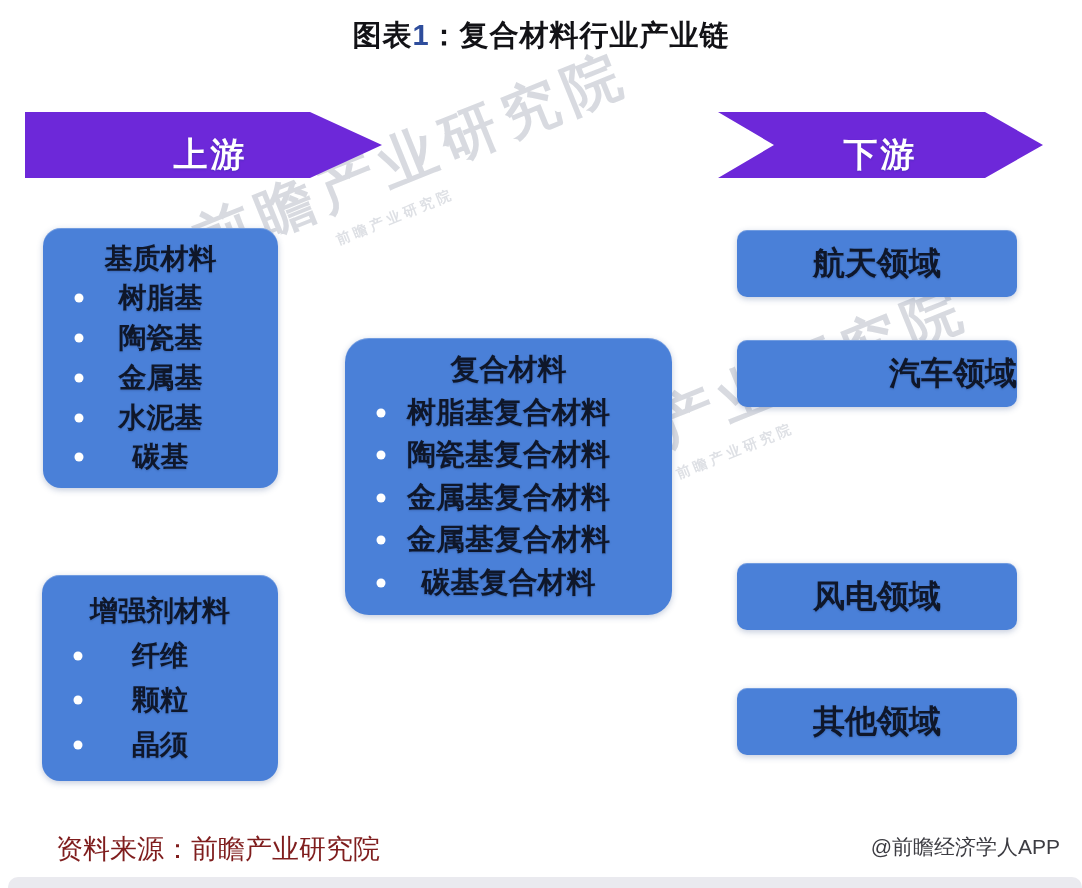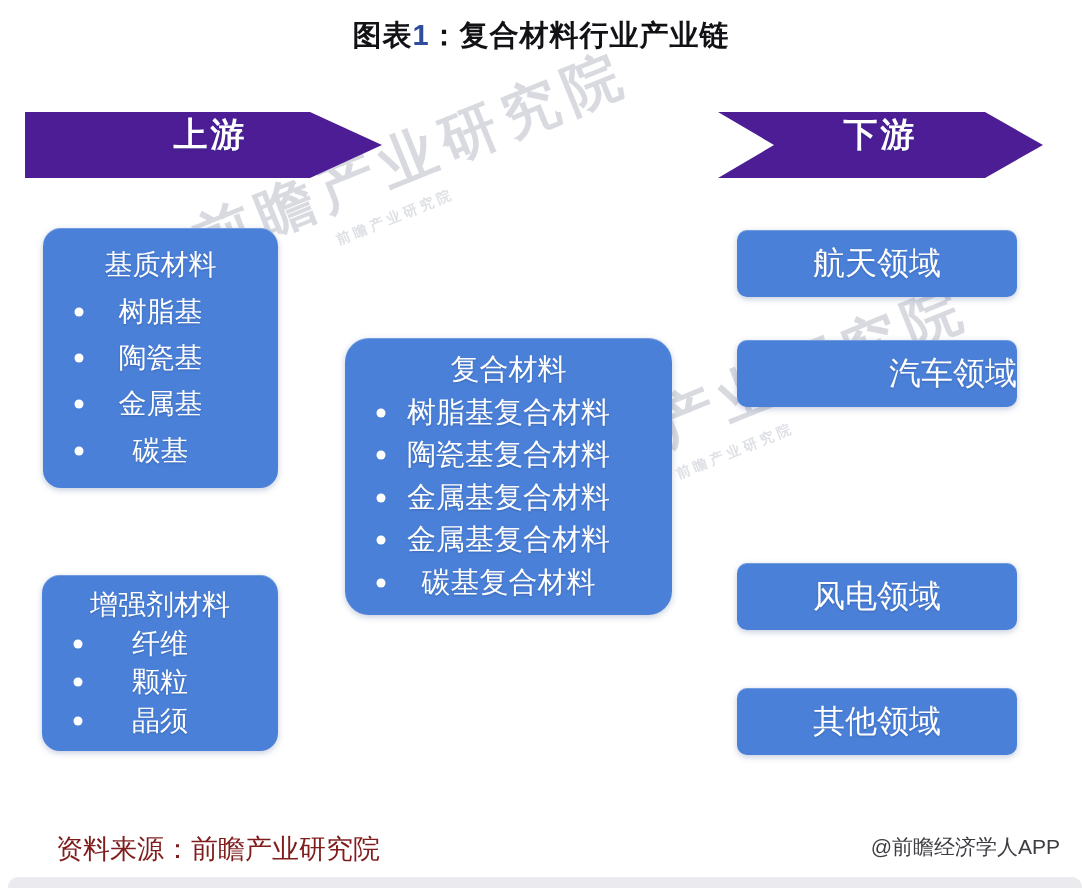--- a/index.html
+++ b/index.html
@@ -13,44 +13,44 @@
 
   
   .wm{position:absolute;z-index:0;color:#8e96a6;opacity:.34;font-weight:bold;
       pointer-events:none;white-space:nowrap;text-align:left;}
   .wm-main{font-size:57px;letter-spacing:9px;}
   .wm-sub{font-size:14px;letter-spacing:4px;opacity:.85;padding-left:130px;margin-top:2px;}
   #wm1{left:185px;top:118px;transform:rotate(-22deg);}
   #wm2{left:525px;top:352px;transform:rotate(-22deg);}
 
   
-  .arrow{position:absolute;top:112px;height:66px;background:#4c1d95;z-index:1;
-         display:flex;align-items:flex-start;justify-content:center;
+  .arrow{position:absolute;top:112px;height:66px;background:#6d28d9;z-index:1;
+         display:flex;align-items:flex-end;justify-content:center;
          color:#ffffff;font-size:34px;font-weight:bold;letter-spacing:3px;
          text-shadow:0 1px 2px rgba(0,60,110,.25);}
   #arrow-up  {left:25px;width:343px;
               clip-path:polygon(0 0,285px 0,100% 50%,285px 100%,0 100%);padding-left:14px;}
   #arrow-mid {left:342px;width:396px;
               clip-path:polygon(0 0,338px 0,100% 50%,338px 100%,0 100%,56px 50%);}
   #arrow-down{left:718px;width:325px;
               clip-path:polygon(0 0,267px 0,100% 50%,267px 100%,0 100%,56px 50%);}
 
   
-  .bluebox{position:absolute;background:#4a80d8;color:#ffffff;font-weight:normal;z-index:1;
+  .bluebox{position:absolute;background:#4a80d8;color:#0f172a;font-weight:bold;z-index:1;
            border-radius:18px;
            box-shadow:inset 0 1px 0 rgba(255,255,255,.22),0 2px 6px rgba(40,70,130,.28);
            text-shadow:0 1px 2px rgba(20,40,90,.28);}
   .listbox{display:flex;flex-direction:column;justify-content:space-evenly;
            padding:10px 4px;box-sizing:border-box;}
   .box-title{text-align:center;font-size:28px;}
   .item{position:relative;text-align:center;font-size:28px;}
   .dot{position:absolute;left:32px;top:50%;transform:translate(-50%,-50%);
        width:9px;height:9px;border-radius:50%;background:#ffffff;display:inline-block;}
   #box-matrix   {left:43px; top:228px;width:235px;height:260px;}
-  #box-reinforce{left:42px; top:575px;width:236px;height:176px;}
+  #box-reinforce{left:42px; top:575px;width:236px;height:206px;}
   #box-composite{left:345px;top:338px;width:327px;height:277px;border-radius:24px;}
   #box-composite .item,#box-composite .box-title{font-size:29px;}
 
   .dnbox{left:737px;width:280px;height:67px;border-radius:10px;
          display:flex;align-items:center;justify-content:center;font-size:32px;}
   #dn-0{top:230px;}#dn-1{top:340px;justify-content:flex-end;}#dn-2{top:453px;}#dn-3{top:563px;}#dn-4{top:688px;}
 
   
   .footer-src  {position:absolute;left:20px; top:831px;font-size:27px;color:#7f1d1d;z-index:3;margin-left:36px;}
   .footer-cred {position:absolute;right:22px;top:833px;font-size:21px;color:#3c3c42;z-index:3;}
@@ -88,20 +88,24 @@
       <span class="dot"></span>
       <span>树脂基</span>
     </div>
     <div class="item">
       <span class="dot"></span>
       <span>陶瓷基</span>
     </div>
     <div class="item">
       <span class="dot"></span>
       <span>金属基</span>
+    </div>
+    <div class="item">
+      <span class="dot"></span>
+      <span>水泥基</span>
     </div>
     <div class="item">
       <span class="dot"></span>
       <span>碳基</span>
     </div>
   </div>
 
   <div class="bluebox listbox" id="box-reinforce">
     <div class="box-title">增强剂材料</div>
     <div class="item">

